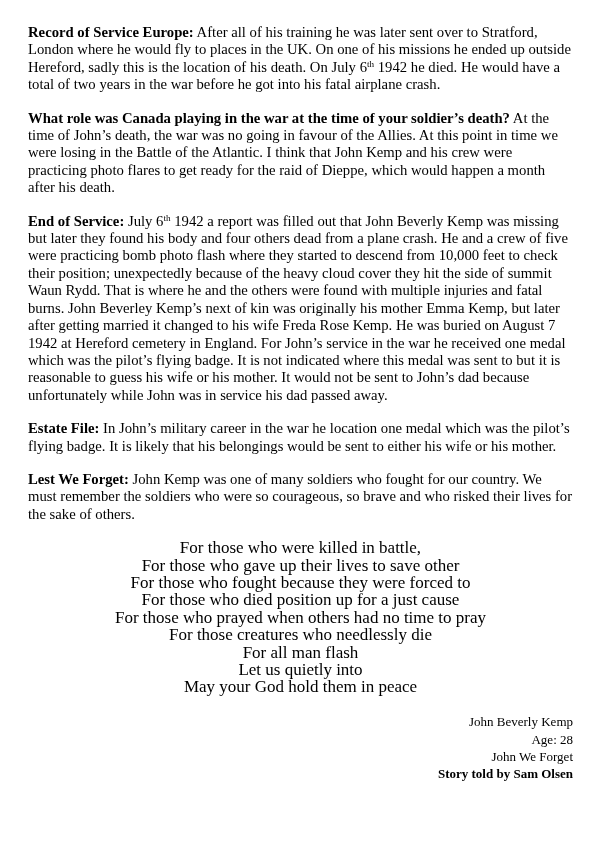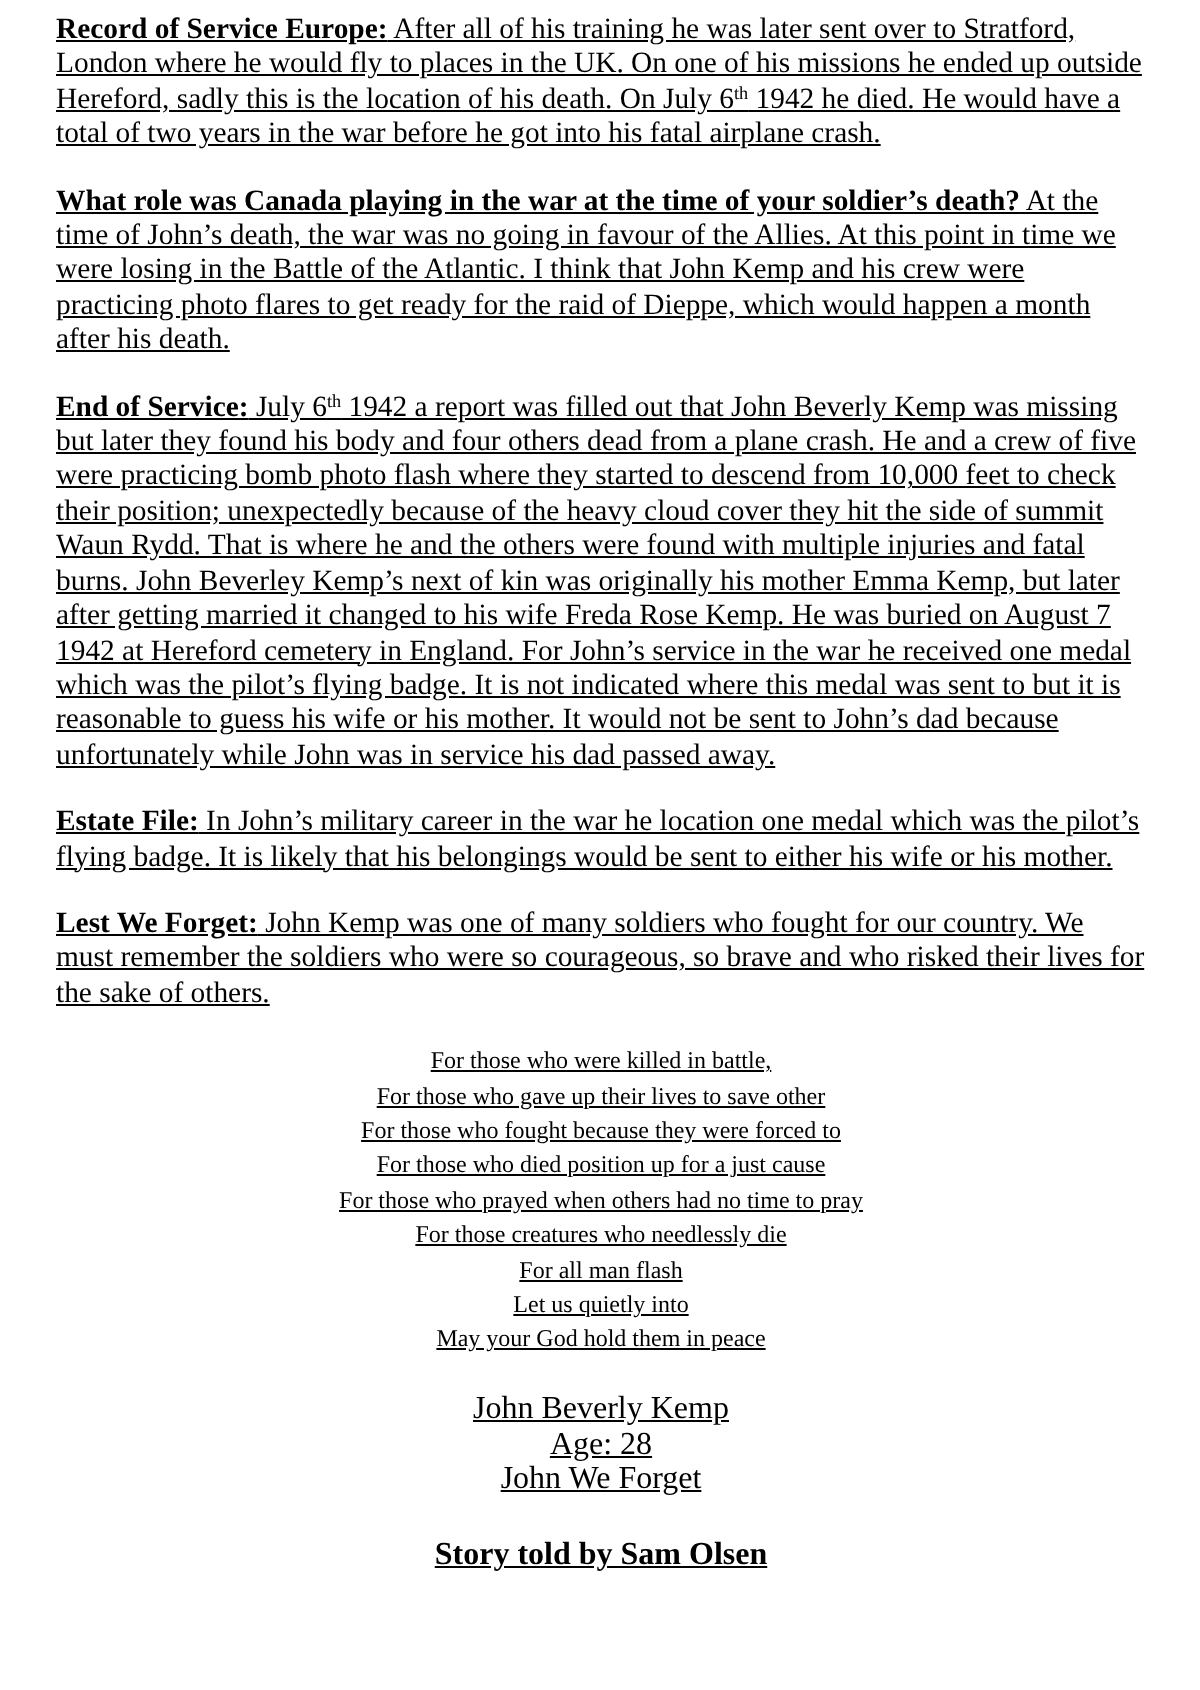--- a/index.html
+++ b/index.html
@@ -18,23 +18,22 @@
     position: relative;
     width: 600px;
     height: 845px;
     padding: 0;
     box-sizing: border-box;
     overflow: hidden;
   }
   .content {
     position: absolute;
     left: 28px;
-    top: 7px;
+    top: 24px;
     width: 545px;
-    text-decoration: underline;
   }
   .para {
     font-size: 14.7px;
     line-height: 17.4px;
     text-align: left;
     margin: 0 0 16px 0;
     text-rendering: optimizeLegibility;
   }
   .para:last-child { margin-bottom: 0; }
   .lead {
@@ -42,39 +41,39 @@
   }
   sup {
     font-size: 0.62em;
     vertical-align: 0.52em;
     line-height: 0;
   }
   .poem {
     margin: 0;
     padding: 0;
     text-align: center;
-    font-size: 12px;
+    font-size: 17px;
     line-height: 17.4px;
   }
   .poem-line {
     display: block;
   }
   .spacer-line {
     display: block;
     height: 17.4px;
   }
   .signature {
     margin: 0;
     padding: 0;
-    text-align: center;
-    font-size: 16px;
+    text-align: right;
+    font-size: 13px;
     line-height: 17.4px;
   }
   .sig-line { display: block; }
-  .sig-line.bold { font-weight: bold; margin-top: 21px; }
+  .sig-line.bold { font-weight: bold; }
   .poem-block {
     margin-top: 1px;
   }
 </style>
 </head>
 <body>
 
 <div class="page">
   <div class="content">
 

